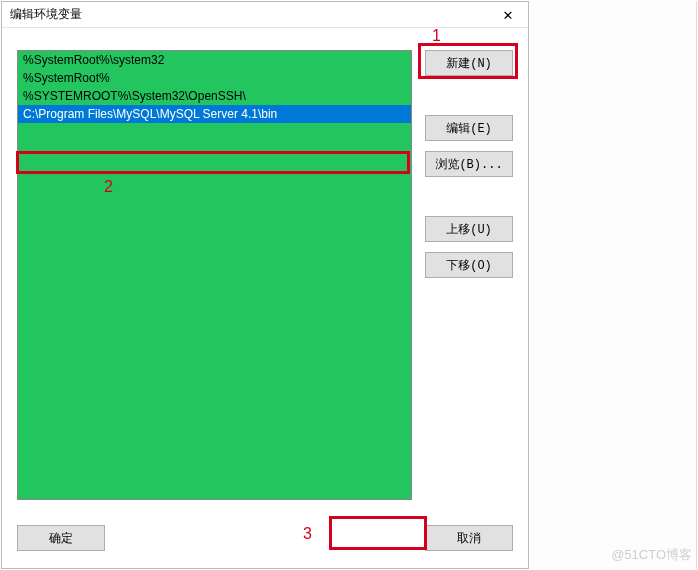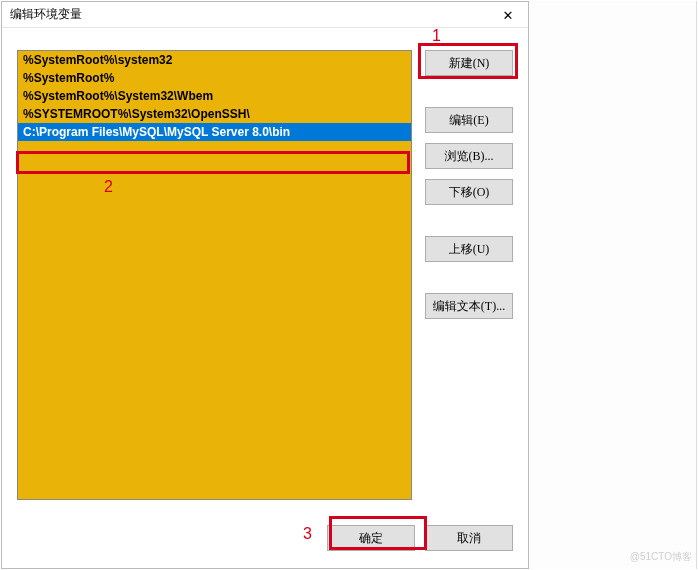--- a/index.html
+++ b/index.html
@@ -49,23 +49,22 @@
       right: 15px;
       bottom: 15px;
     }
     .listbox {
       position: absolute;
       left: 0;
       top: 0;
       width: 395px;
       height: 450px;
       border: 1px solid #888;
-      background: #eab308;
+      background: #22c55e;
       overflow: hidden;
-      font-weight: bold;
     }
     .list-item {
       height: 18px;
       line-height: 18px;
       padding-left: 5px;
       font-size: 12px;
       white-space: nowrap;
       color: #000;
     }
     .list-item.selected {
@@ -77,36 +76,36 @@
       left: 408px;
       top: 0;
       width: 88px;
     }
     .btn {
       width: 88px;
       height: 26px;
       background: #e1e1e1;
       border: 1px solid #adadad;
       font-size: 12px;
-      font-family: Liberation Serif, serif;
+      font-family: Liberation Mono, monospace;
       cursor: pointer;
       display: flex;
       align-items: center;
       justify-content: center;
     }
     .btn-gap-s { margin-top: 10px; text-align: center; }
-    .btn-gap-m { margin-top: 31px; }
+    .btn-gap-m { margin-top: 39px; }
     .bottom-row {
       position: absolute;
       bottom: 0;
       left: 0;
       right: 0;
       height: 28px;
       display: flex;
-      justify-content: flex-end;
+      justify-content: space-between;
       gap: 10px;
     }
     .bottom-row .btn { width: 88px; }
     
     .ann-box {
       position: absolute;
       border: 3px solid #d6001c;
       pointer-events: none;
     }
     .ann-num {
@@ -114,21 +113,21 @@
       color: #d6001c;
       font-size: 16px;
       font-weight: normal;
       pointer-events: none;
     }
     .watermark {
       position: absolute;
       right: 6px;
       bottom: 6px;
       color: #cfcfcf;
-      font-size: 10px;
+      font-size: 13px;
       pointer-events: none;
     }
     .right-edge {
       position: absolute;
       left: 529px;
       top: 1px;
       width: 168px;
       height: 568px;
       background: #fdfdfd;
       border-right: 1px solid #ddd;
@@ -145,43 +144,39 @@
     <div class="close-btn">
       <span>✕</span>
     </div>
   </div>
 
   <div class="content">
 
     <div class="listbox">
       <div class="list-item">%SystemRoot%\system32</div>
       <div class="list-item">%SystemRoot%</div>
-      <div class="list-item">%SystemRoot%\System32\Wbem</div>
       <div class="list-item">%SYSTEMROOT%\System32\OpenSSH\</div>
-      <div class="list-item selected">C:\Program Files\MySQL\MySQL Server 8.0\bin</div>
+      <div class="list-item selected">C:\Program Files\MySQL\MySQL Server 4.1\bin</div>
     </div>
 
     <div class="btn-col">
       <button class="btn">
           <span>新建(N)</span>
         </button>
       <button class="btn btn-gap-m">
           <span>编辑(E)</span>
         </button>
       <button class="btn btn-gap-s">
           <span>浏览(B)...</span>
         </button>
-      <button class="btn btn-gap-s">
-          <span>下移(O)</span>
-        </button>
       <button class="btn btn-gap-m">
           <span>上移(U)</span>
         </button>
-      <button class="btn btn-gap-m">
-          <span>编辑文本(T)...</span>
+      <button class="btn btn-gap-s">
+          <span>下移(O)</span>
         </button>
     </div>
 
     <div class="bottom-row">
       <button class="btn">
           <span>确定</span>
         </button>
       <button class="btn">
           <span>取消</span>
         </button>

